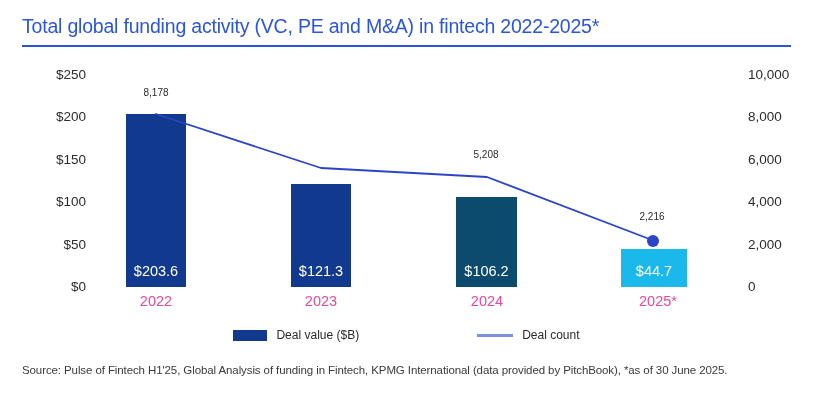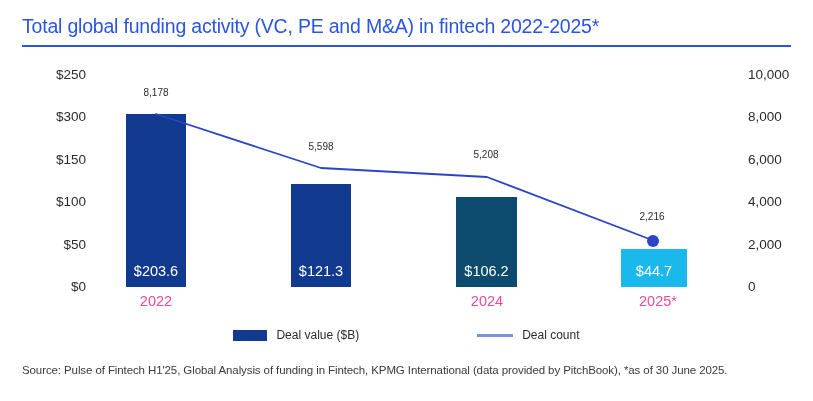--- a/index.html
+++ b/index.html
@@ -168,21 +168,21 @@
 <div id="title-block">
   <div id="chart-title">
     <span class="t-main">Total global funding activity (VC, PE and M&amp;A) in fintech</span><span class="t-sub"> 2022-2025*</span>
   </div>
 </div>
 <div id="title-rule"></div>
 
 <div id="plot">
 
   <div class="axis-label left" style="top:68px">$250</div>
-  <div class="axis-label left" style="top:110px">$300</div>
+  <div class="axis-label left" style="top:110px">$200</div>
   <div class="axis-label left" style="top:153px">$150</div>
   <div class="axis-label left" style="top:195px">$100</div>
   <div class="axis-label left" style="top:238px">$50</div>
   <div class="axis-label left" style="top:280px">$0</div>
 
   <div class="axis-label right" style="top:68px">10,000</div>
   <div class="axis-label right" style="top:110px">8,000</div>
   <div class="axis-label right" style="top:153px">6,000</div>
   <div class="axis-label right" style="top:195px">4,000</div>
   <div class="axis-label right" style="top:238px">2,000</div>
@@ -200,25 +200,25 @@
   <div class="bar" style="left:621px; width:66px; top:249px; height:38px; background:#1BB8EC;">
     <span class="bar-value">$44.7</span>
   </div>
 
   <svg id="line-svg" viewBox="0 0 813 401" xmlns="http://www.w3.org/2000/svg">
     <polyline points="156,114 321,168 487,177 652,240" fill="none" stroke="#2B44C8" stroke-width="1.8" stroke-linejoin="round" stroke-linecap="round"></polyline>
     <circle cx="653" cy="241" r="6" fill="#2B44C8"></circle>
   </svg>
 
   <div class="point-label" style="left:111px; top:85px">8,178</div>
-  <div class="point-label" style="left:276px; top:139px">5,598</div>
   <div class="point-label" style="left:441px; top:147px">5,208</div>
   <div class="point-label" style="left:607px; top:209px">2,216</div>
 
   <div class="cat-label" style="left:96px">2022</div>
+  <div class="cat-label" style="left:261px">2023</div>
   <div class="cat-label" style="left:427px">2024</div>
   <div class="cat-label" style="left:598px">2025*</div>
 </div>
 
 <div id="legend">
   <div class="legend-item">
     <span class="swatch-bar" style="background:#113A8E"></span>
     <span>Deal value ($B)</span>
   </div>
   <div class="legend-item">

